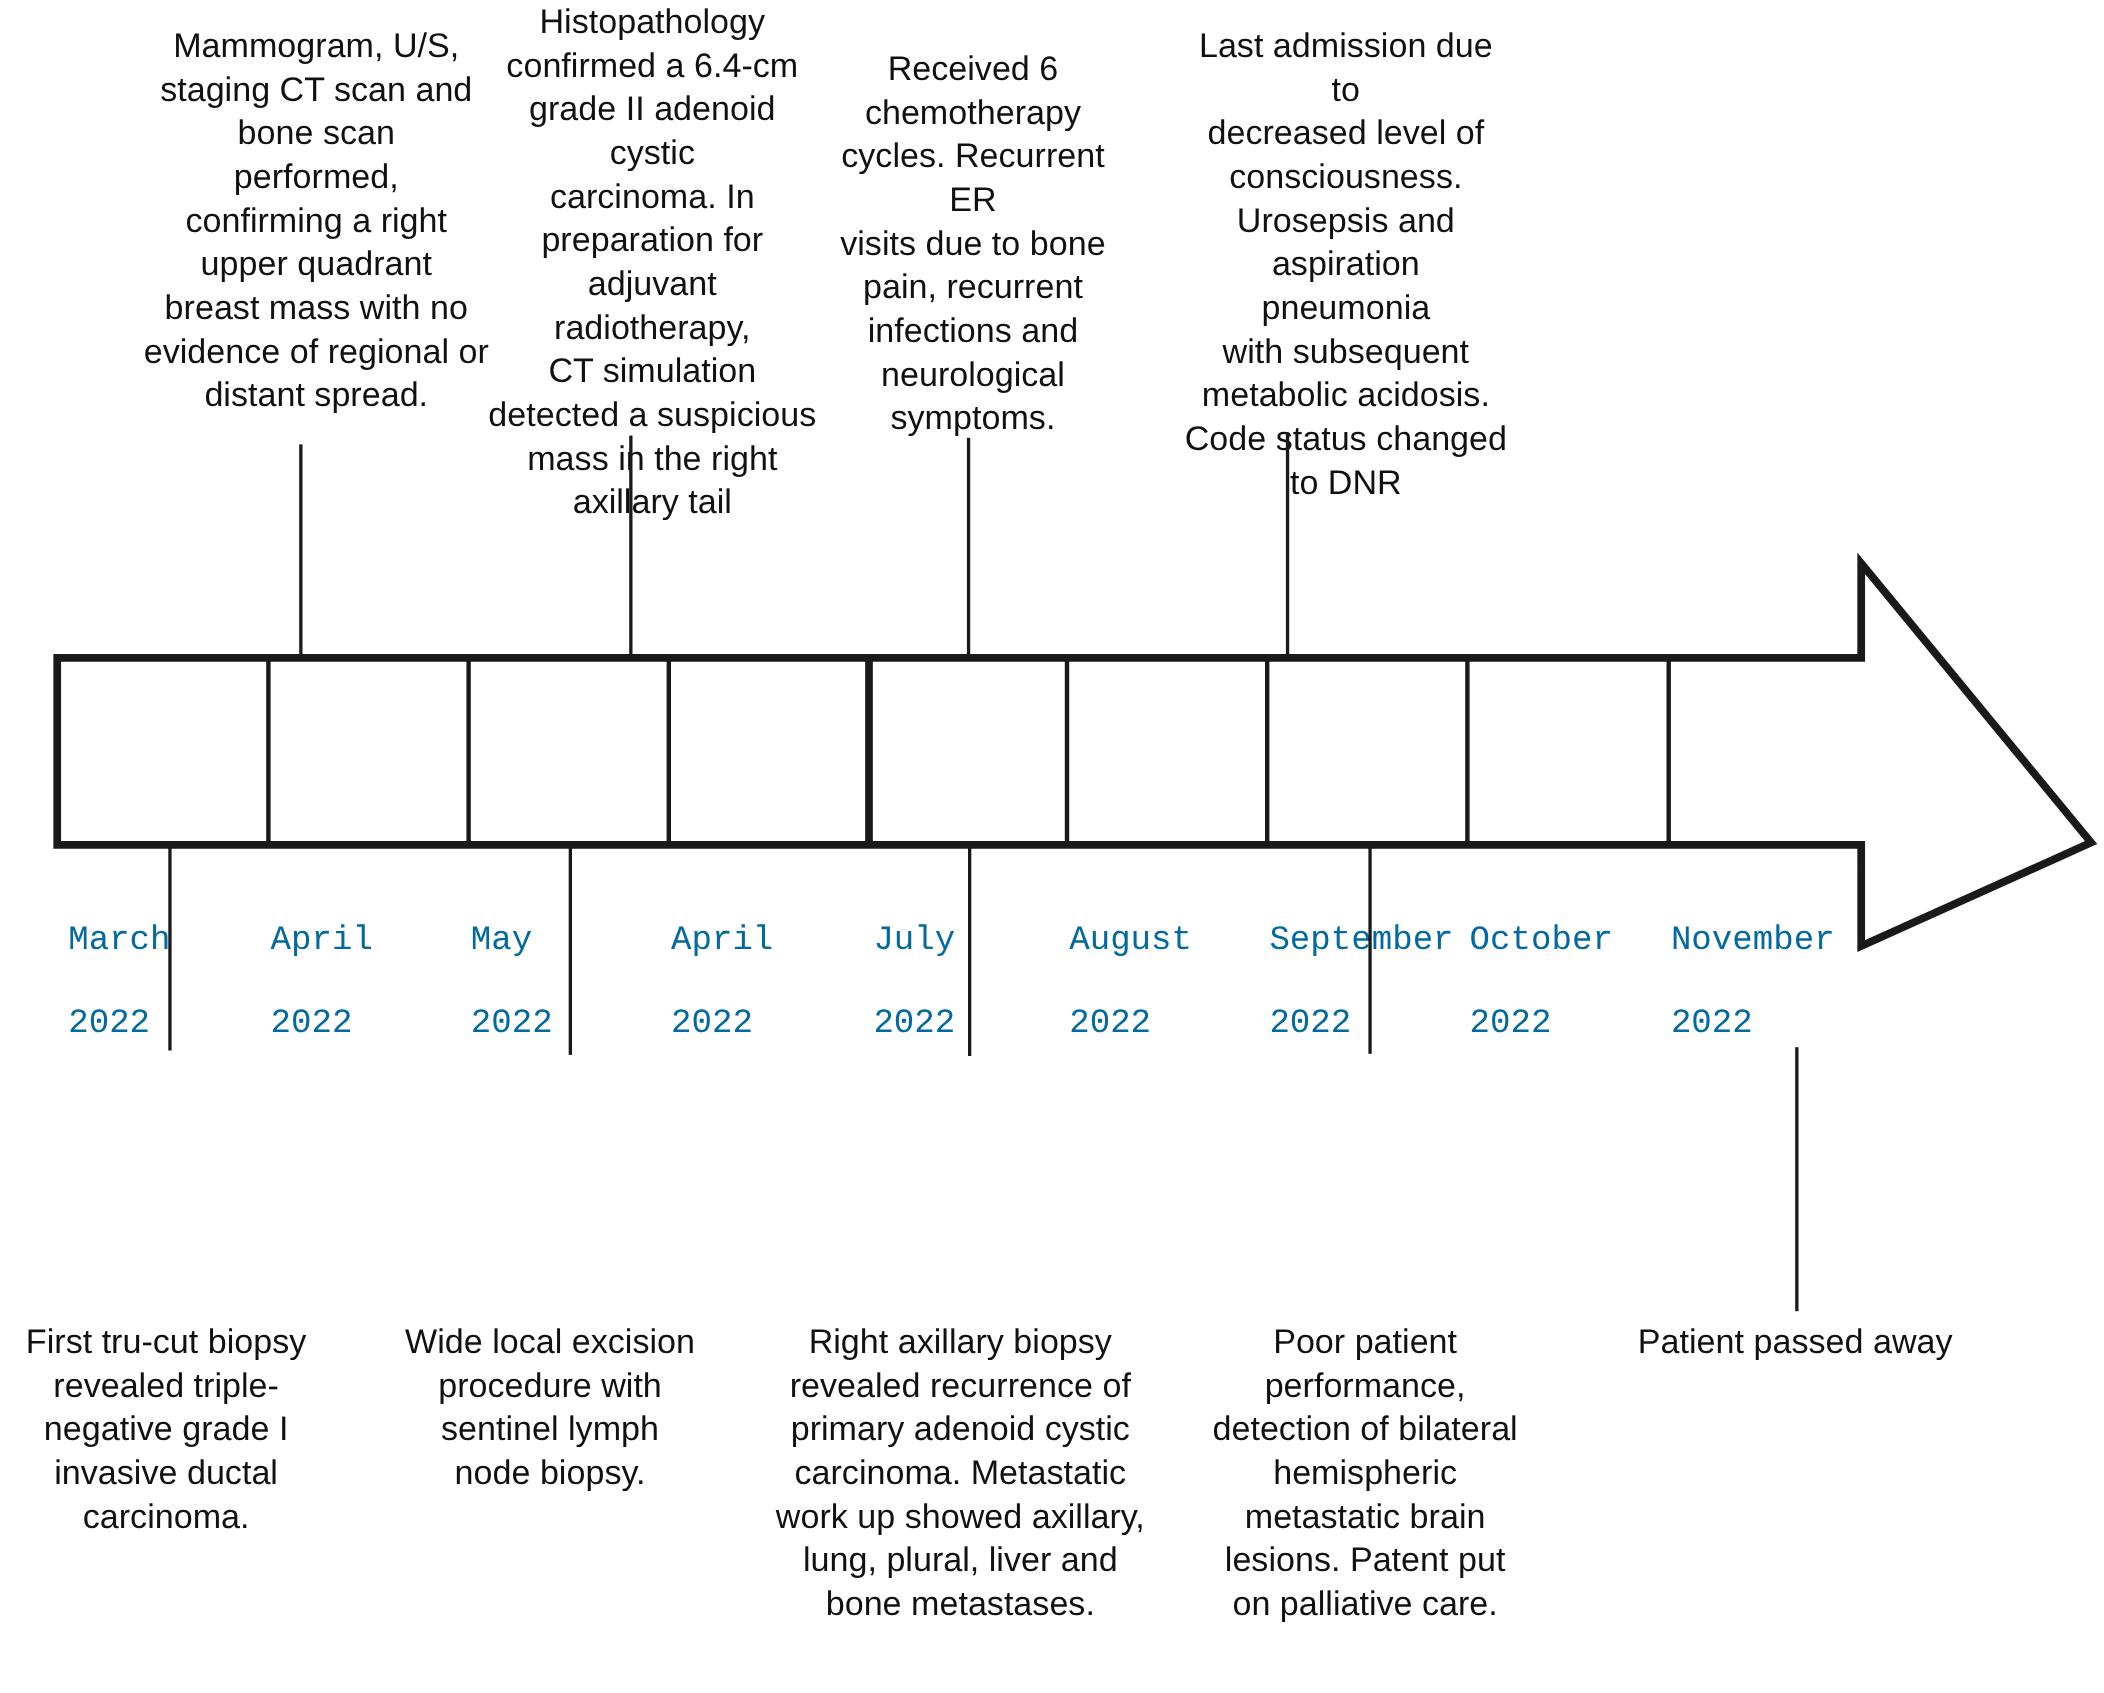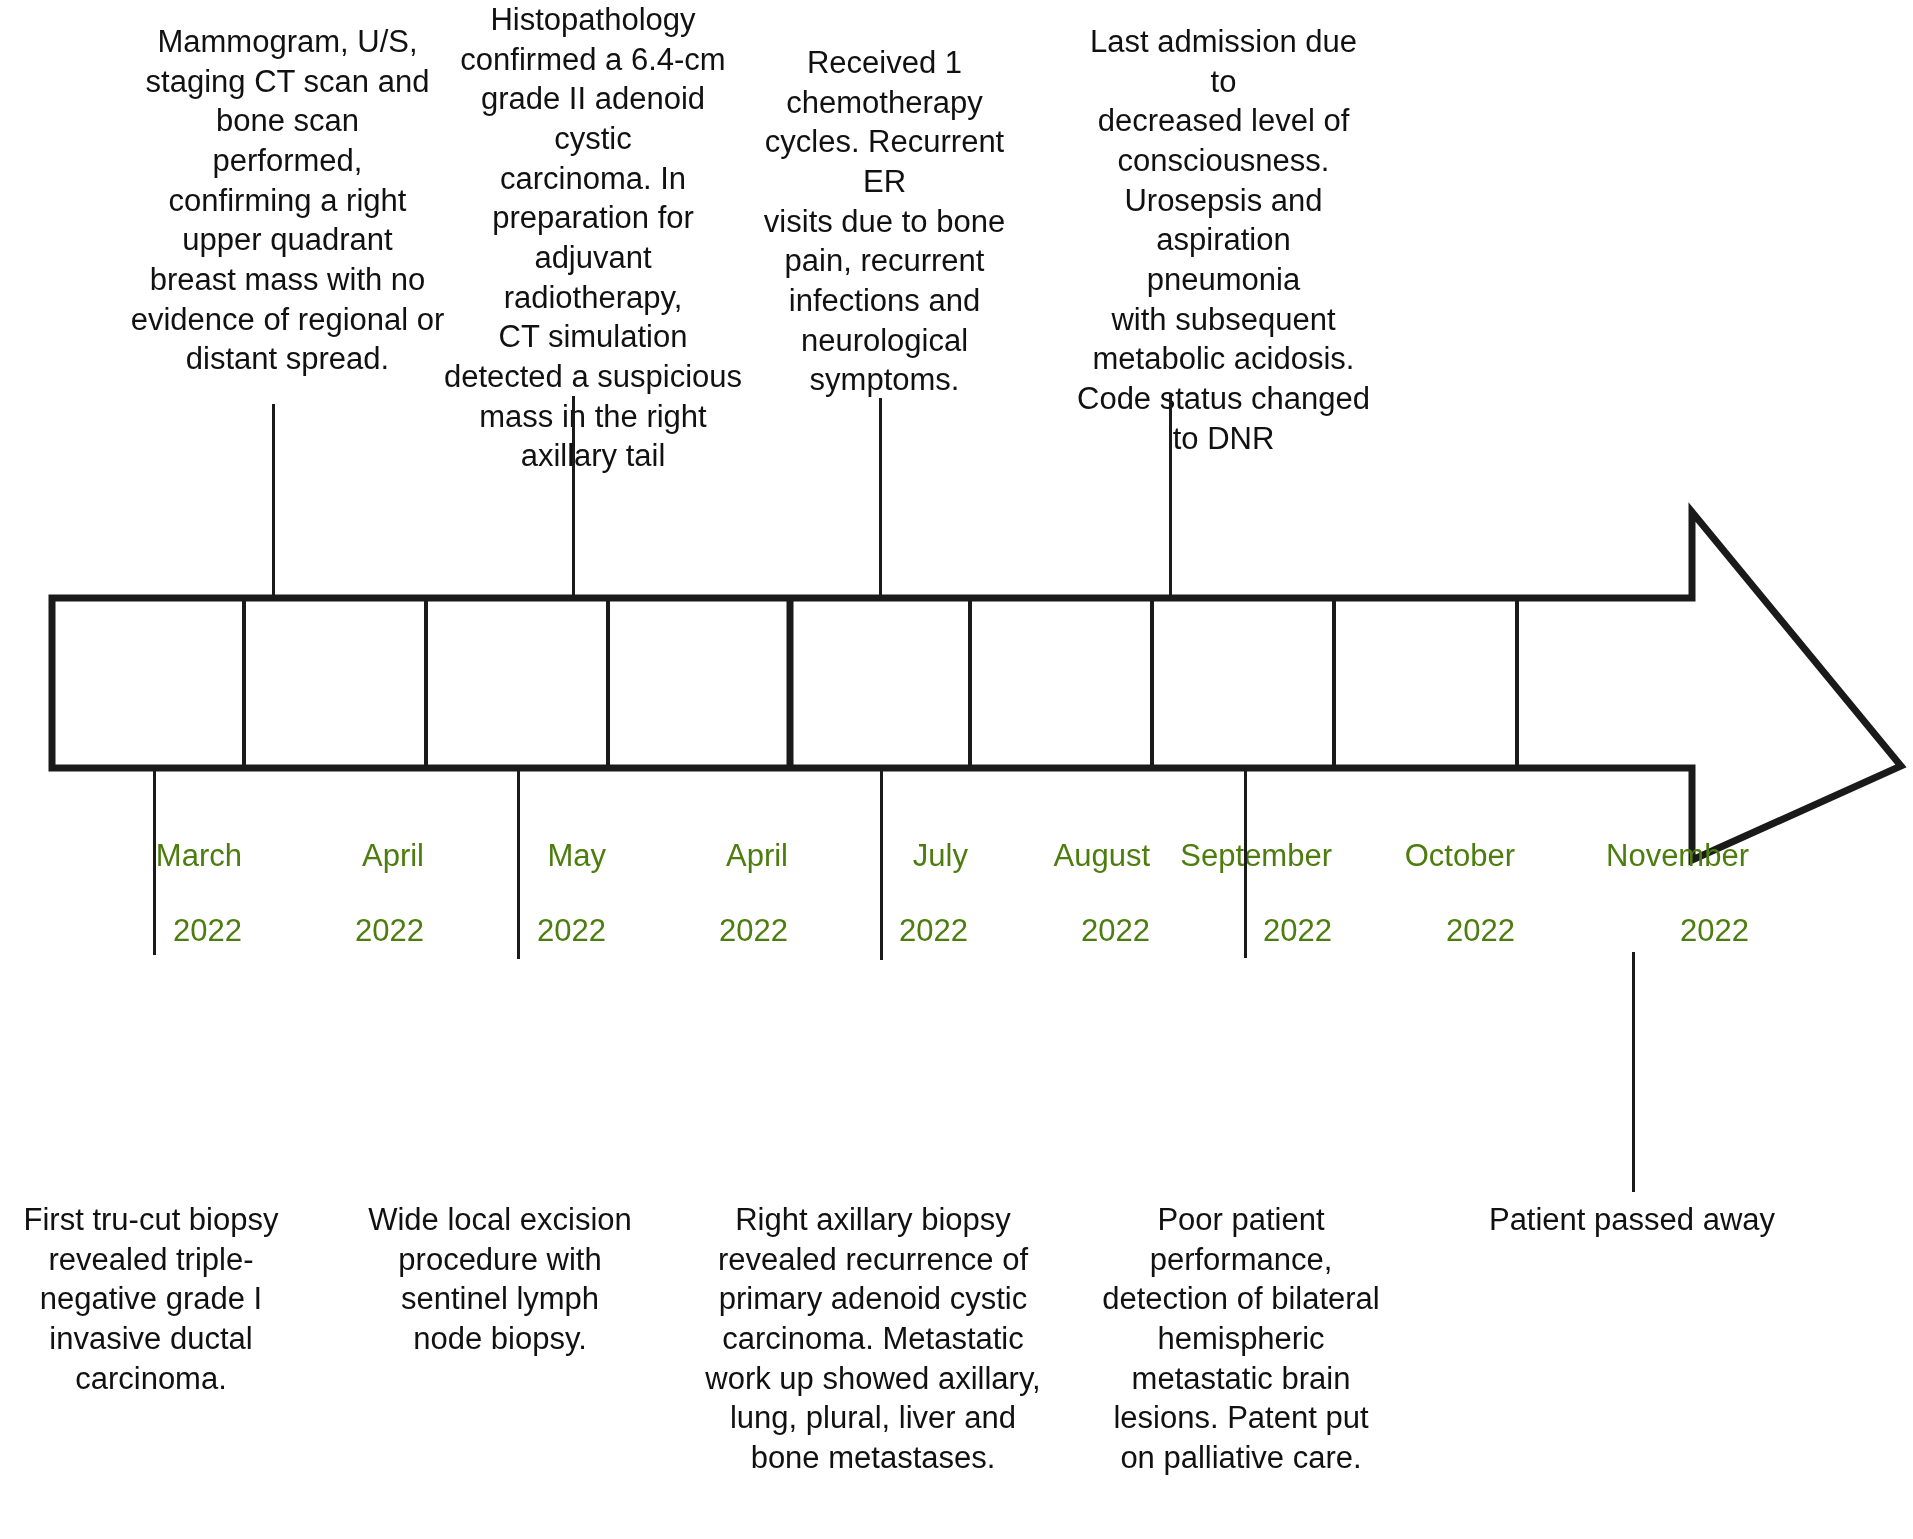--- a/index.html
+++ b/index.html
@@ -43,26 +43,27 @@
   
   .bar-svg {
     position: absolute;
     left: 0;
     top: 0;
   }
 
   
   .month {
     position: absolute;
-    text-align: right;
+    text-align: left;
     font-size: 31px;
     line-height: 1.2;
-    color: #4d7c0f;
+    color: #0369a1;
     white-space: pre-line;
     top: 800px;
+    font-family: Liberation Mono, monospace;
   }
 </style>
 </head>
 <body>
 
 <div id="canvas">
 
   <div class="note note-top" style="left:130px; top:22px; width:315px;">Mammogram, U/S,
 staging CT scan and
 bone scan
@@ -77,21 +78,21 @@
 confirmed a 6.4-cm
 grade II adenoid cystic
 carcinoma. In
 preparation for
 adjuvant radiotherapy,
 CT simulation
 detected a suspicious
 mass in the right
 axillary tail</div>
 
-  <div class="note note-top" style="left:752px; top:43px; width:265px;">Received 1
+  <div class="note note-top" style="left:752px; top:43px; width:265px;">Received 6
 chemotherapy
 cycles. Recurrent ER
 visits due to bone
 pain, recurrent
 infections and
 neurological
 symptoms.</div>
 
   <div class="note note-top" style="left:1076px; top:22px; width:295px;">Last admission due to
 decreased level of

